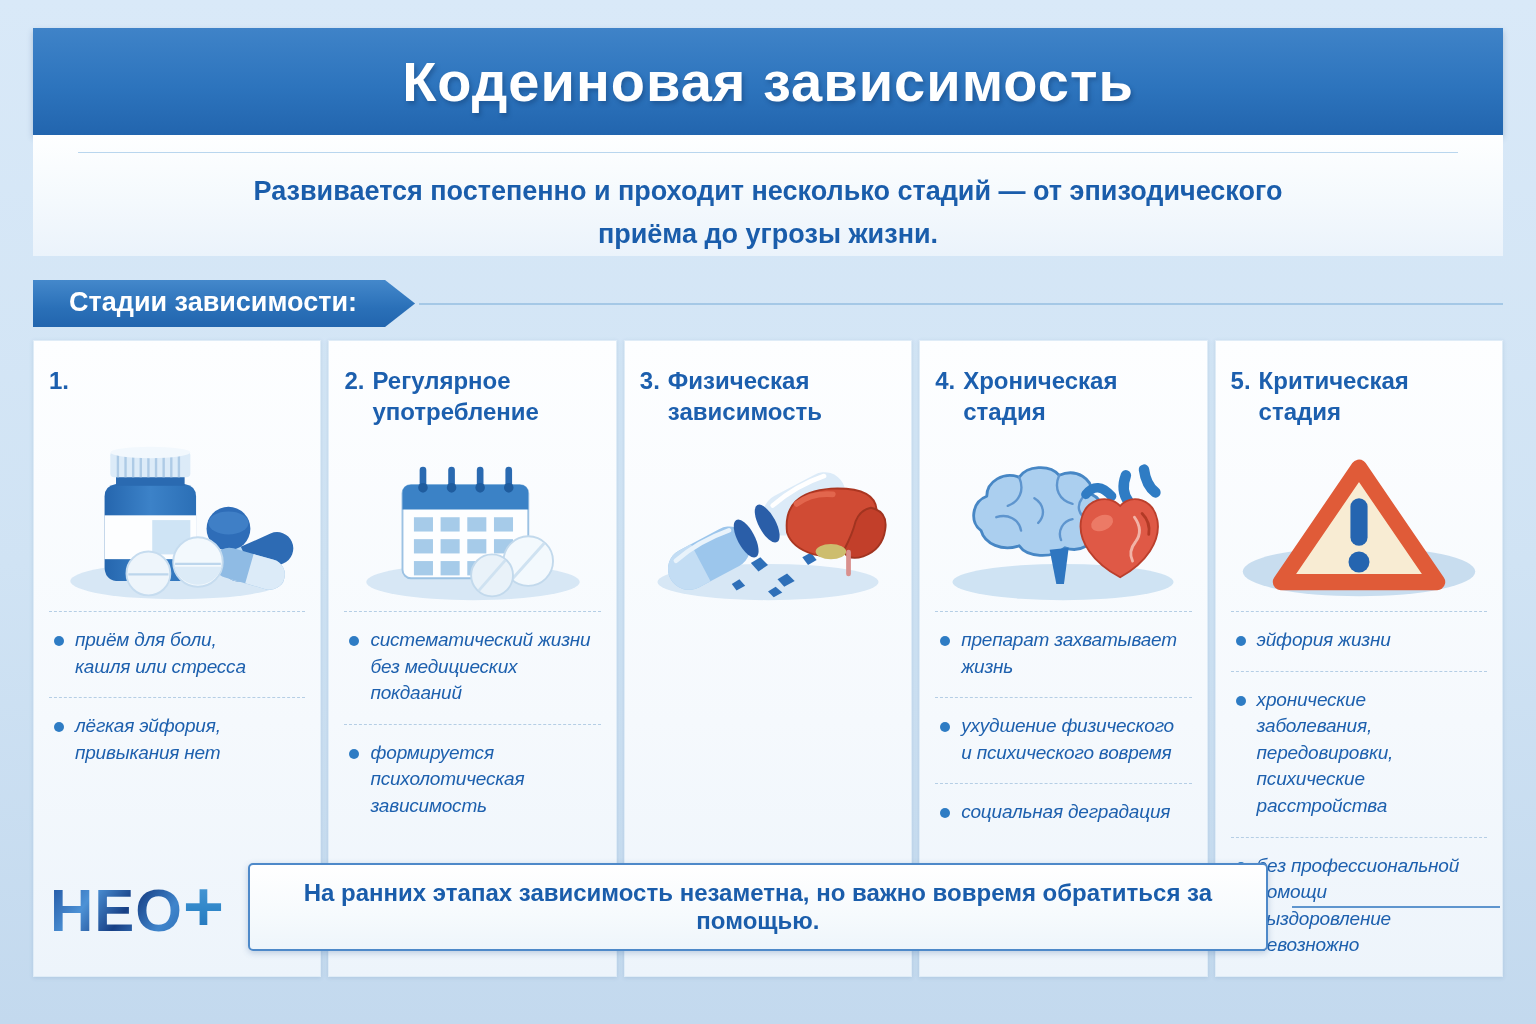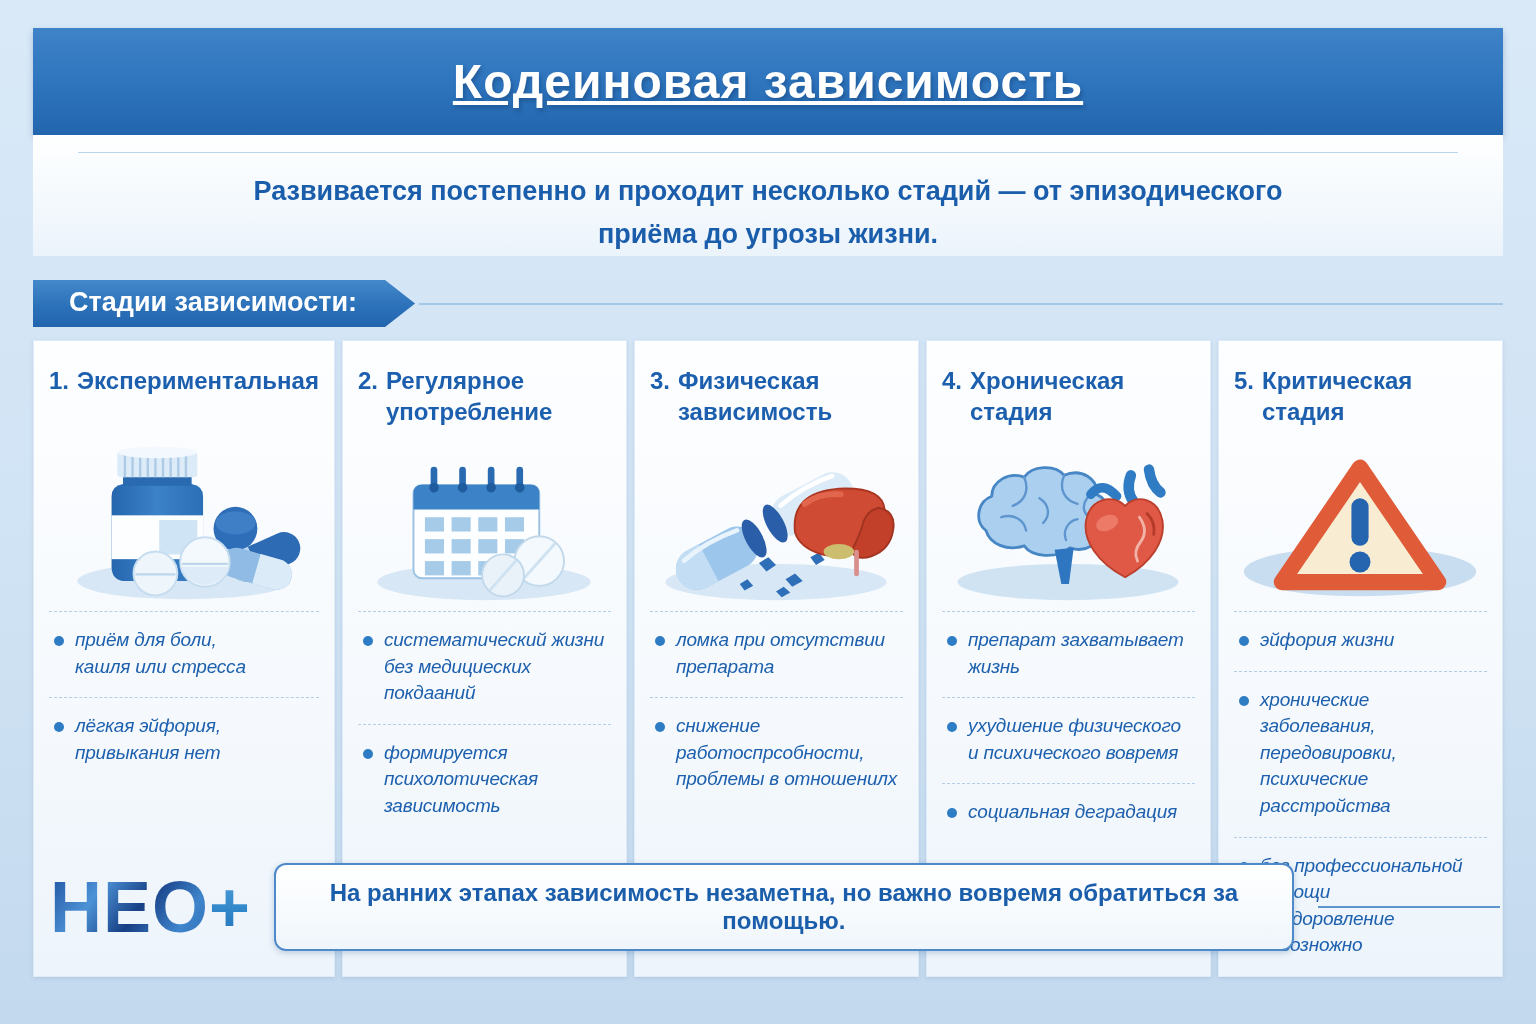--- a/index.html
+++ b/index.html
@@ -12,23 +12,22 @@
   .poster { position:absolute; inset:0; }
 
   
   .banner {
     position:absolute; left:33px; right:33px; top:28px; height:107px;
     background:linear-gradient(180deg,#3f83c8 0%,#2d74bd 55%,#2265ae 100%);
     box-shadow:0 3px 6px rgba(40,80,130,.28);
     display:flex; align-items:center; justify-content:center;
   }
   .banner h1 {
-    color:#ffffff; font-size:48px; font-weight:bold; letter-spacing:1px;
+    color:#ffffff; font-size:56px; font-weight:bold; letter-spacing:1px;
     text-shadow:2px 3px 4px rgba(15,55,105,.4);
-    text-decoration:underline;
   }
 
   
   .intro {
     position:absolute; left:33px; right:33px; top:135px; height:121px;
     background:linear-gradient(180deg,#feffff 0%,#f4f9fd 55%,#ebf3fb 100%);
     display:flex; align-items:flex-end; justify-content:center;
   }
   .intro::before {
     content:""; position:absolute; top:17px; left:45px; right:45px; height:1px;
@@ -80,32 +79,32 @@
     border-radius:50%; background:#2e7cc4;
   }
 
   
   .footer {
     position:absolute; left:50px; right:36px; top:867px; height:80px;
     display:flex; align-items:center; gap:24px;
   }
   .logo { white-space:nowrap; line-height:1; user-select:none; }
   .logo-main {
-    font-size:72px; font-weight:800; letter-spacing:1px;
+    font-size:60px; font-weight:800; letter-spacing:1px;
     background:linear-gradient(125deg,#1b4d9b 0%,#4d92d6 30%,#173f85 55%,#3f85cc 80%,#2a6ab1 100%);
     -webkit-background-clip:text; background-clip:text; color:transparent;
   }
   .logo-plus {
     font-size:70px; font-weight:800;
     background:linear-gradient(180deg,#56a2dd 0%,#2f86c8 55%,#1f6cb4 100%);
     -webkit-background-clip:text; background-clip:text; color:transparent;
   }
   .note-box {
     width:1020px; min-height:72px;
-    border:2px solid #4e89c9; border-radius:12px;
+    border:2px solid #4e89c9; border-radius:5px;
     background:linear-gradient(180deg,#ffffff 0%,#f6fafd 60%,#eef5fb 100%);
     box-shadow:0 2px 6px rgba(70,110,160,.3);
     display:flex; align-items:center; justify-content:center; padding:14px 28px;
   }
   .note-box p { color:#1a5dab; font-size:24px; font-weight:bold; text-align:center; }
   .footer-line { flex:1; height:2px; background:#5e95ce; }
 </style>
 </head>
 <body>
 
@@ -123,21 +122,20 @@
   <div class="section-row">
     <div class="section-label">Стадии зависимости:</div>
     <div class="section-line"></div>
   </div>
 
   <main class="cards">
 
     <article class="card">
       <h2 class="card-title">
         <span class="num">1.</span>
-        <span class="name">Экспериментальная</span>
       </h2>
       <div class="icon-wrap">
         <svg viewBox="0 0 260 170" width="248" height="162">
           <ellipse cx="130" cy="147" rx="112" ry="19" fill="#d7e7f5"></ellipse>
           <defs>
             <linearGradient id="gBottle" x1="0" y1="0" x2="1" y2="0">
               <stop offset="0" stop-color="#2566ae"></stop>
                 <stop offset="0.5" stop-color="#3c82c8"></stop>
                 <stop offset="1" stop-color="#2b6fb6"></stop>
             </linearGradient>
@@ -256,27 +254,20 @@
 
           <g>
             <path d="M150 96 Q145 54 196 50 Q242 48 244 72 Q245 90 229 105 Q205 126 178 119 Q155 112 150 96 Z" fill="#d04b34" stroke="#aa3621" stroke-width="2"></path>
             <path d="M160 66 Q176 54 198 56" stroke="#e2664d" stroke-width="6" fill="none" stroke-linecap="round"></path>
             <path d="M238 70 Q256 74 253 93 Q250 114 230 121 Q215 126 209 116 Q219 97 222 84 Q227 72 238 70 Z" fill="#c23f2a" stroke="#a13420" stroke-width="2"></path>
             <ellipse cx="196" cy="116" rx="16" ry="8" fill="#cdbd6e"></ellipse>
             <rect x="212" y="114" width="5" height="28" rx="2.5" fill="#d9908d"></rect>
           </g>
         </svg>
       </div>
-      <ul class="bullets">
-        <li class="bullet">ломка при отсутствии
-препарата</li>
-        <li class="bullet">снижение
-работоспрсобности,
-проблемы в отношенилх</li>
-      </ul>
     </article>
 
     <article class="card">
       <h2 class="card-title">
         <span class="num">4.</span>
         <span class="name">Хроническая
 стадия</span>
       </h2>
       <div class="icon-wrap">
         <svg viewBox="0 0 260 170" width="248" height="162">

